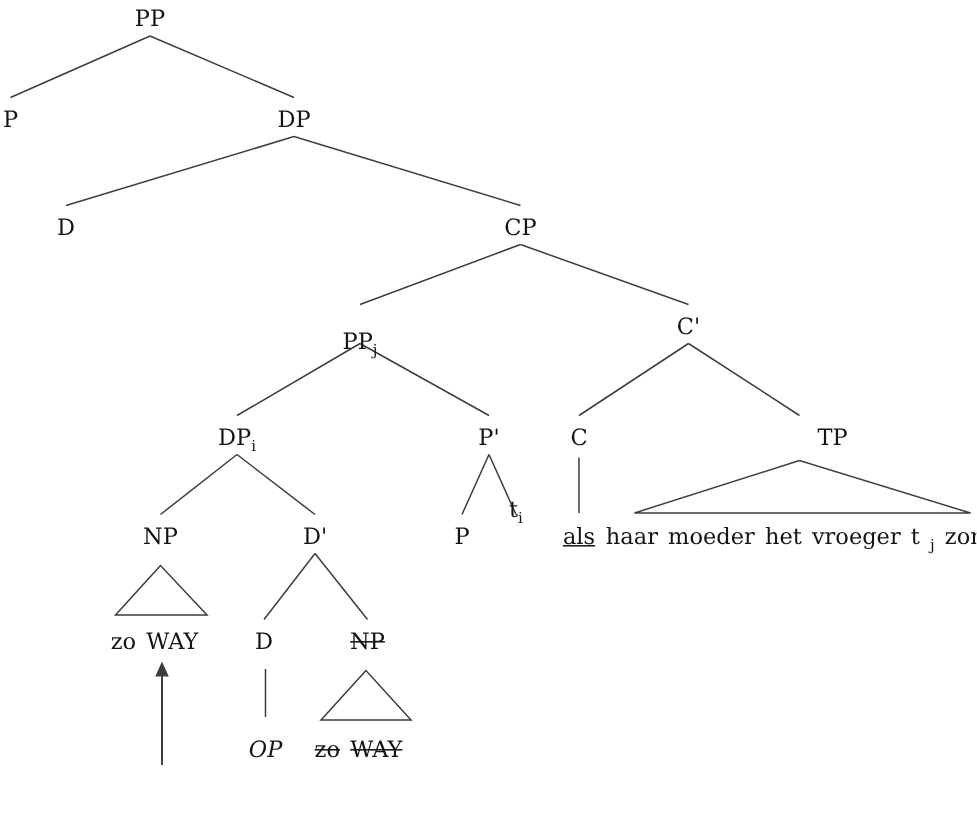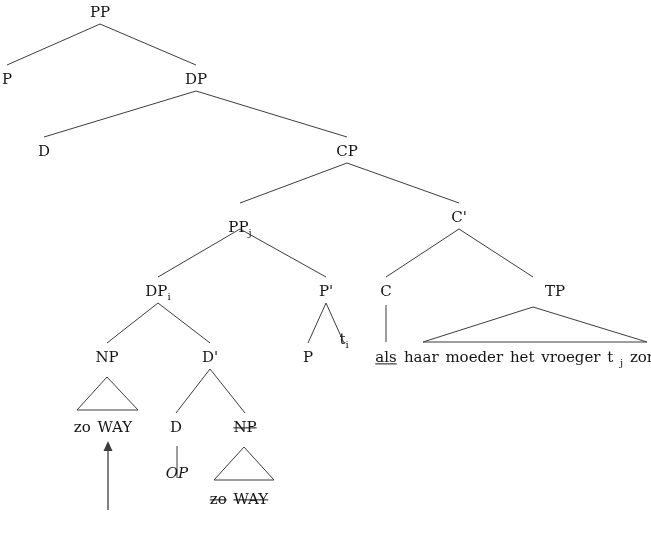--- a/index.html
+++ b/index.html
@@ -94,16 +94,16 @@
       <div class="node" style="left: 555px; top: 292px;"><span>TP</span></div>
       <div class="node" style="left: 107px; top: 358px;"><span>NP</span></div>
       <div class="node" style="left: 210px; top: 358px;"><span>D'</span></div>
       <div class="node" style="left: 308px; top: 358px;"><span>P</span></div>
       <div class="node" style="left: 344px; top: 340px;"><span>t</span><sub>i</sub></div>
       <div class="node" style="left: 386px; top: 358px; text-decoration: underline;"><span>als</span></div>
       <div class="node" style="left: 535px; top: 358px;"><span>haar moeder het vroeger t </span><sub>j</sub><span> zong</span></div>
       <div class="node" style="left: 103px; top: 428px;"><span>zo WAY</span></div>
       <div class="node" style="left: 176px; top: 428px;"><span>D</span></div>
       <div class="node" style="left: 245px; top: 428px;"><span class="part-strike">NP</span></div>
-      <div class="node" style="left: 177px; top: 474px;"><span class="part-italic">OP</span></div>
+      <div class="node" style="left: 177px; top: 500px;"><span class="part-italic">OP</span></div>
       <div class="node" style="left: 239px; top: 500px;"><span class="part-strike">zo</span><span> </span><span class="part-strike">WAY</span></div>
     </div>
 </div>
 
 </body></html>

